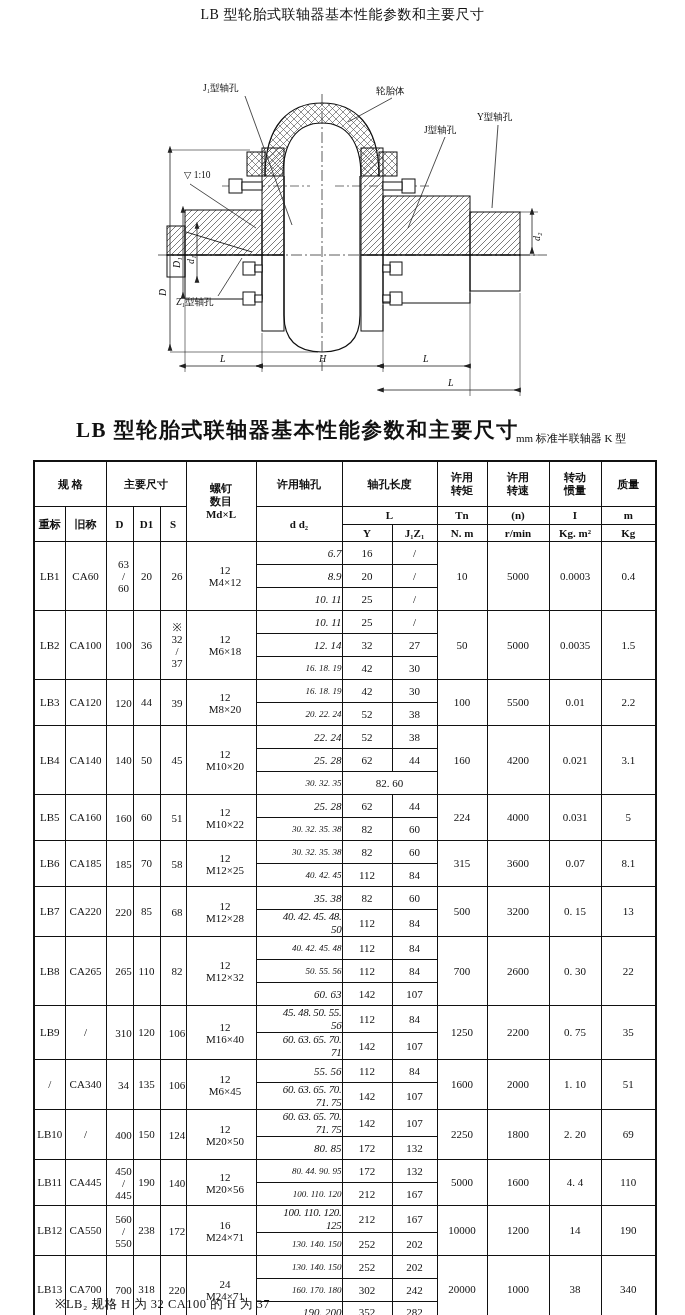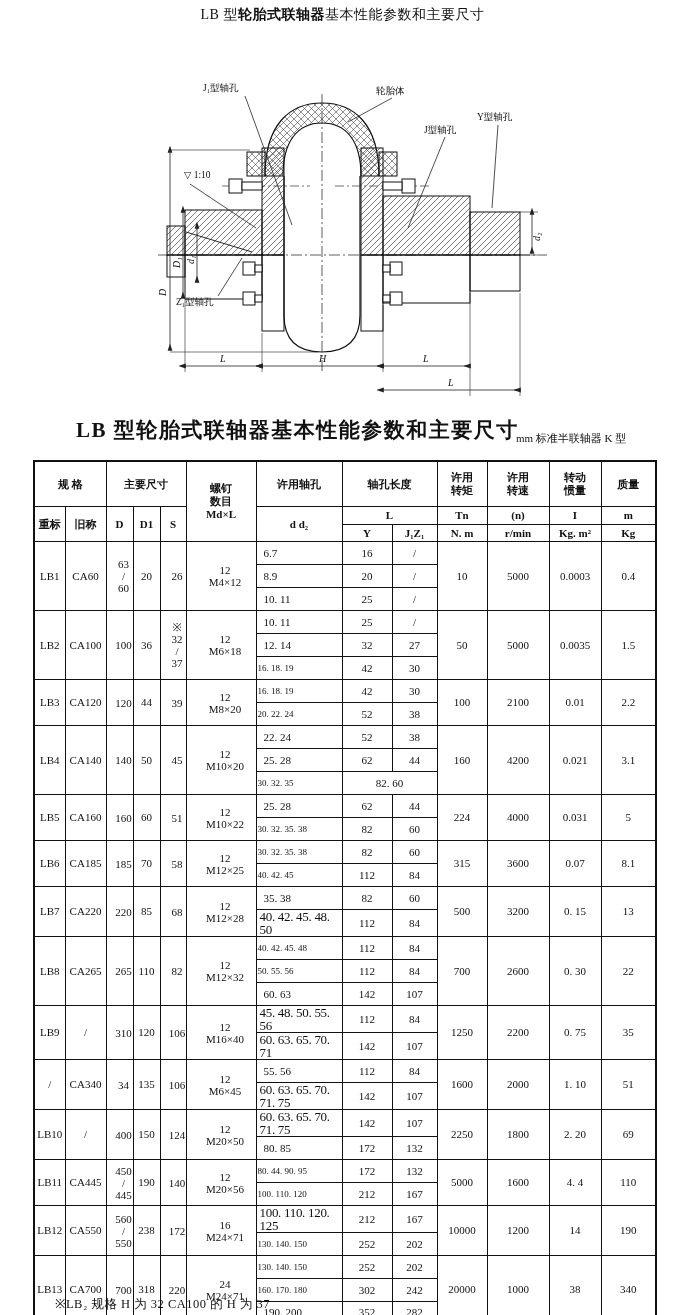--- a/index.html
+++ b/index.html
@@ -4,44 +4,44 @@
 <style>
   html,body{margin:0;padding:0;}
   body{
     width:685px;height:1315px;position:relative;background:#ffffff;
     font-family:"Liberation Serif","DejaVu Serif",serif;color:#111;
   }
   .page-title{
     position:absolute;top:6px;left:0;width:685px;text-align:center;
     font-size:14px;letter-spacing:.5px;
   }
-  .page-title .b{font-weight:bold;margin-top:16px;}
+  .page-title .b{font-weight:normal;margin-top:16px;}
   #drawing{position:absolute;left:148px;top:66px;}
   .tbl-title{
     position:absolute;top:416px;left:76px;font-size:21px;font-weight:bold;
     letter-spacing:1.5px;white-space:nowrap;
   }
   .unit-note{position:absolute;top:431px;left:516px;font-size:11px;white-space:nowrap;}
   table.spec{
     position:absolute;top:460px;left:33px;width:622px;
     border-collapse:collapse;table-layout:fixed;border:2px solid #111;
   }
   .spec th,.spec td{
     border:1px solid #111;text-align:center;vertical-align:middle;
     font-size:11px;padding:0;overflow:hidden;line-height:13px;
   }
   .spec thead th{font-weight:bold;white-space:pre-line;}
   .spec thead tr:nth-child(1) th{height:44px;}
   .spec thead tr:nth-child(2) th{height:17px;}
   .spec thead tr:nth-child(3) th{height:16px;}
   .spec tbody tr{height:23px;}
   .spec td.pre{white-space:pre-line;line-height:12px;padding-left:8px;}
-  .spec td.dcell{text-align:left;padding-left:7px;}
+  .spec td.dcell{text-align:right;padding-left:7px;font-style:italic;}
   .spec td.sz9{font-size:9px;padding-left:1px;}
-  .spec td.sz8{font-size:13px;padding-left:3px;letter-spacing:-.3px;}
+  .spec td.sz8{font-size:11px;padding-left:15px;letter-spacing:-.3px;}
   .footnote{position:absolute;top:1295px;left:55px;font-size:12.5px;letter-spacing:.5px;}
   svg text{font-family:"Liberation Serif","DejaVu Serif",serif;}
   .cjk{font-size:9.5px;fill:#111;}
   .dim{font-size:10px;font-style:italic;fill:#111;}
 </style>
 </head>
 <body>
 
 <div class="page-title">
   <span>LB 型</span><span class="b">轮胎式联轴器</span><span>基本性能参数和主要尺寸</span>
@@ -272,21 +272,21 @@
         <td rowspan="2">CA120</td>
         <td rowspan="2" class="pre">120</td>
         <td rowspan="2">44</td>
         <td rowspan="2" class="pre">39</td>
         <td rowspan="2" class="pre">12
 M8×20</td>
         <td class="dcell sz9">16. 18. 19</td>
         <td>42</td>
         <td>30</td>
         <td rowspan="2">100</td>
-        <td rowspan="2">2100</td>
+        <td rowspan="2">5500</td>
         <td rowspan="2">0.01</td>
         <td rowspan="2">2.2</td>
       </tr>
       <tr>
         <td class="dcell sz9">20. 22. 24</td>
         <td>52</td>
         <td>38</td>
       </tr>
       <tr>
         <td rowspan="3">LB4</td>

